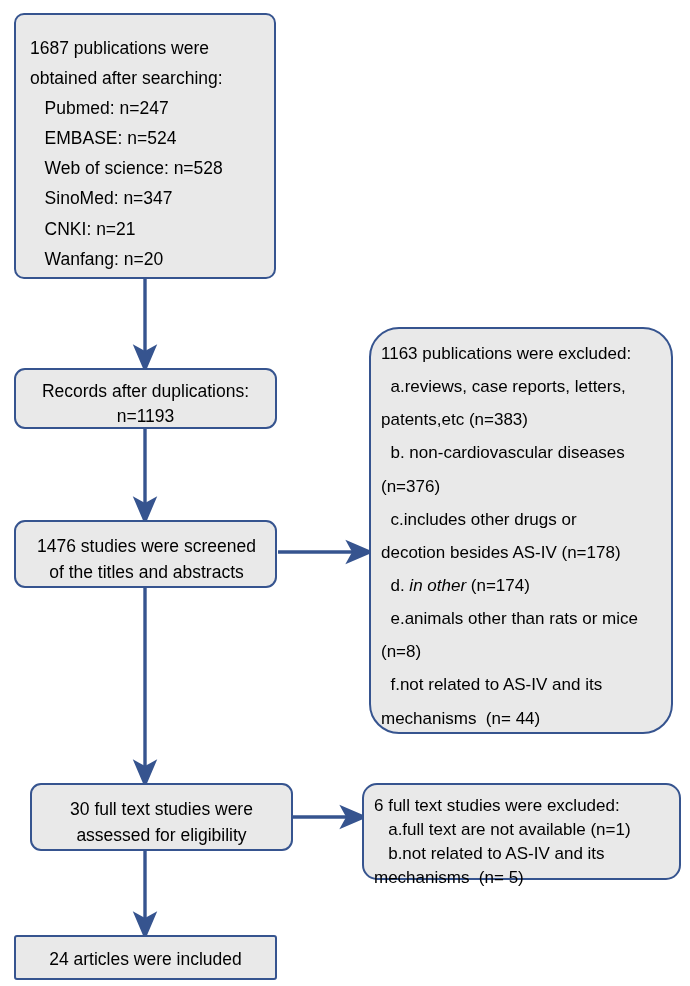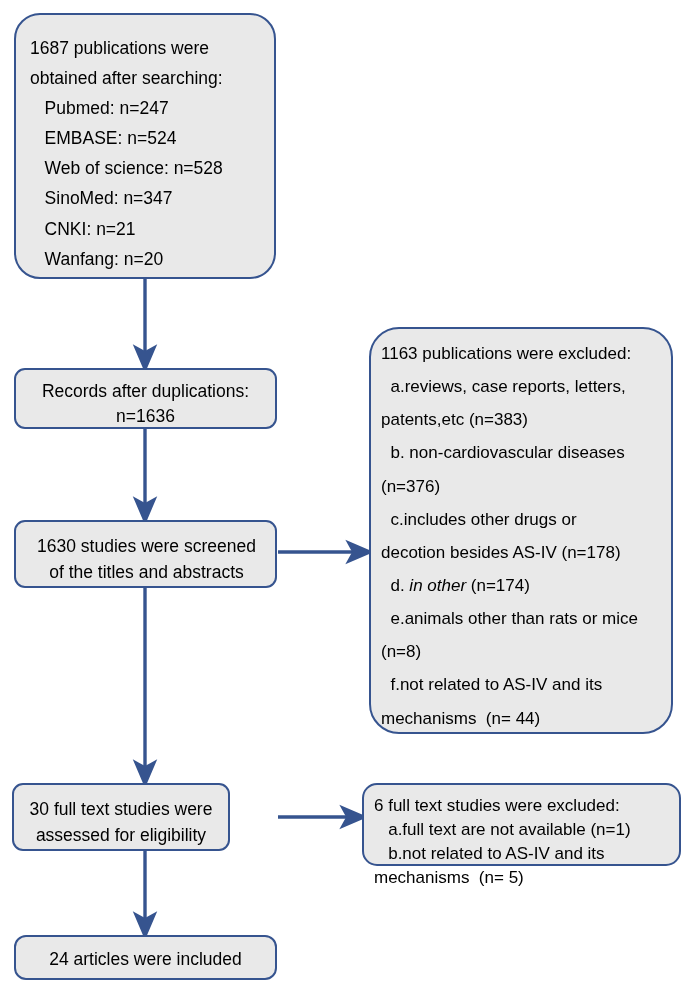--- a/index.html
+++ b/index.html
@@ -44,21 +44,21 @@
 
   .node .txt {
     display: block;
     white-space: pre-wrap;
   }
 
   
   #node-search {
     left: 14px; top: 13px;
     width: 262px; height: 266px;
-    border-radius: 26px;
+    border-radius: 10px;
     padding: 18px 10px 0 14px;
   }
   #node-search .txt { line-height: 1.72; font-size: 17.5px; }
 
   #node-records {
     left: 14px; top: 368px;
     width: 263px; height: 61px;
     border-radius: 11px;
     padding: 9px 6px 0 6px;
     text-align: center;
@@ -68,48 +68,48 @@
   #node-screened {
     left: 14px; top: 520px;
     width: 263px; height: 68px;
     border-radius: 11px;
     padding: 11px 4px 0 6px;
     text-align: center;
   }
   #node-screened .txt { line-height: 1.5; font-size: 17.5px; }
 
   #node-fulltext {
-    left: 12px; top: 783px;
-    width: 218px; height: 68px;
+    left: 30px; top: 783px;
+    width: 263px; height: 68px;
     border-radius: 11px;
     padding: 11px 6px 0 6px;
     text-align: center;
   }
   #node-fulltext .txt { line-height: 1.5; font-size: 17.5px; }
 
   #node-included {
     left: 14px; top: 935px;
     width: 263px; height: 45px;
-    border-radius: 12px;
+    border-radius: 3px;
     padding: 10px 6px 0 6px;
     text-align: center;
   }
   #node-included .txt { line-height: 1.4; font-size: 17.5px; }
 
   #node-excluded-screen {
     left: 369px; top: 327px;
     width: 304px; height: 407px;
     border-radius: 30px;
     padding: 8px 6px 0 10px;
   }
   #node-excluded-screen .txt { line-height: 1.95; font-size: 17px; }
 
   #node-excluded-full {
     left: 362px; top: 783px;
-    width: 319px; height: 83px;
+    width: 319px; height: 97px;
     border-radius: 15px;
     padding: 9px 6px 0 10px;
   }
   #node-excluded-full .txt { line-height: 1.42; font-size: 17px; }
 
   .ital { font-style: italic; }
 </style>
 </head>
 <body>
 
@@ -141,25 +141,25 @@
    Pubmed: n=247
    EMBASE: n=524
    Web of science: n=528
    SinoMed: n=347
    CNKI: n=21
    Wanfang: n=20</span>
   </div>
 
   <div class="node" id="node-records">
     <span class="txt">Records after duplications:
-n=1636</span>
+n=1193</span>
   </div>
 
   <div class="node" id="node-screened">
-    <span class="txt">1630 studies were screened
+    <span class="txt">1476 studies were screened
 of the titles and abstracts</span>
   </div>
 
   <div class="node" id="node-excluded-screen">
     <span class="txt">1163 publications were excluded:
   a.reviews, case reports, letters,
 patents,etc (n=383)
   b. non-cardiovascular diseases
 (n=376)
   c.includes other drugs or

